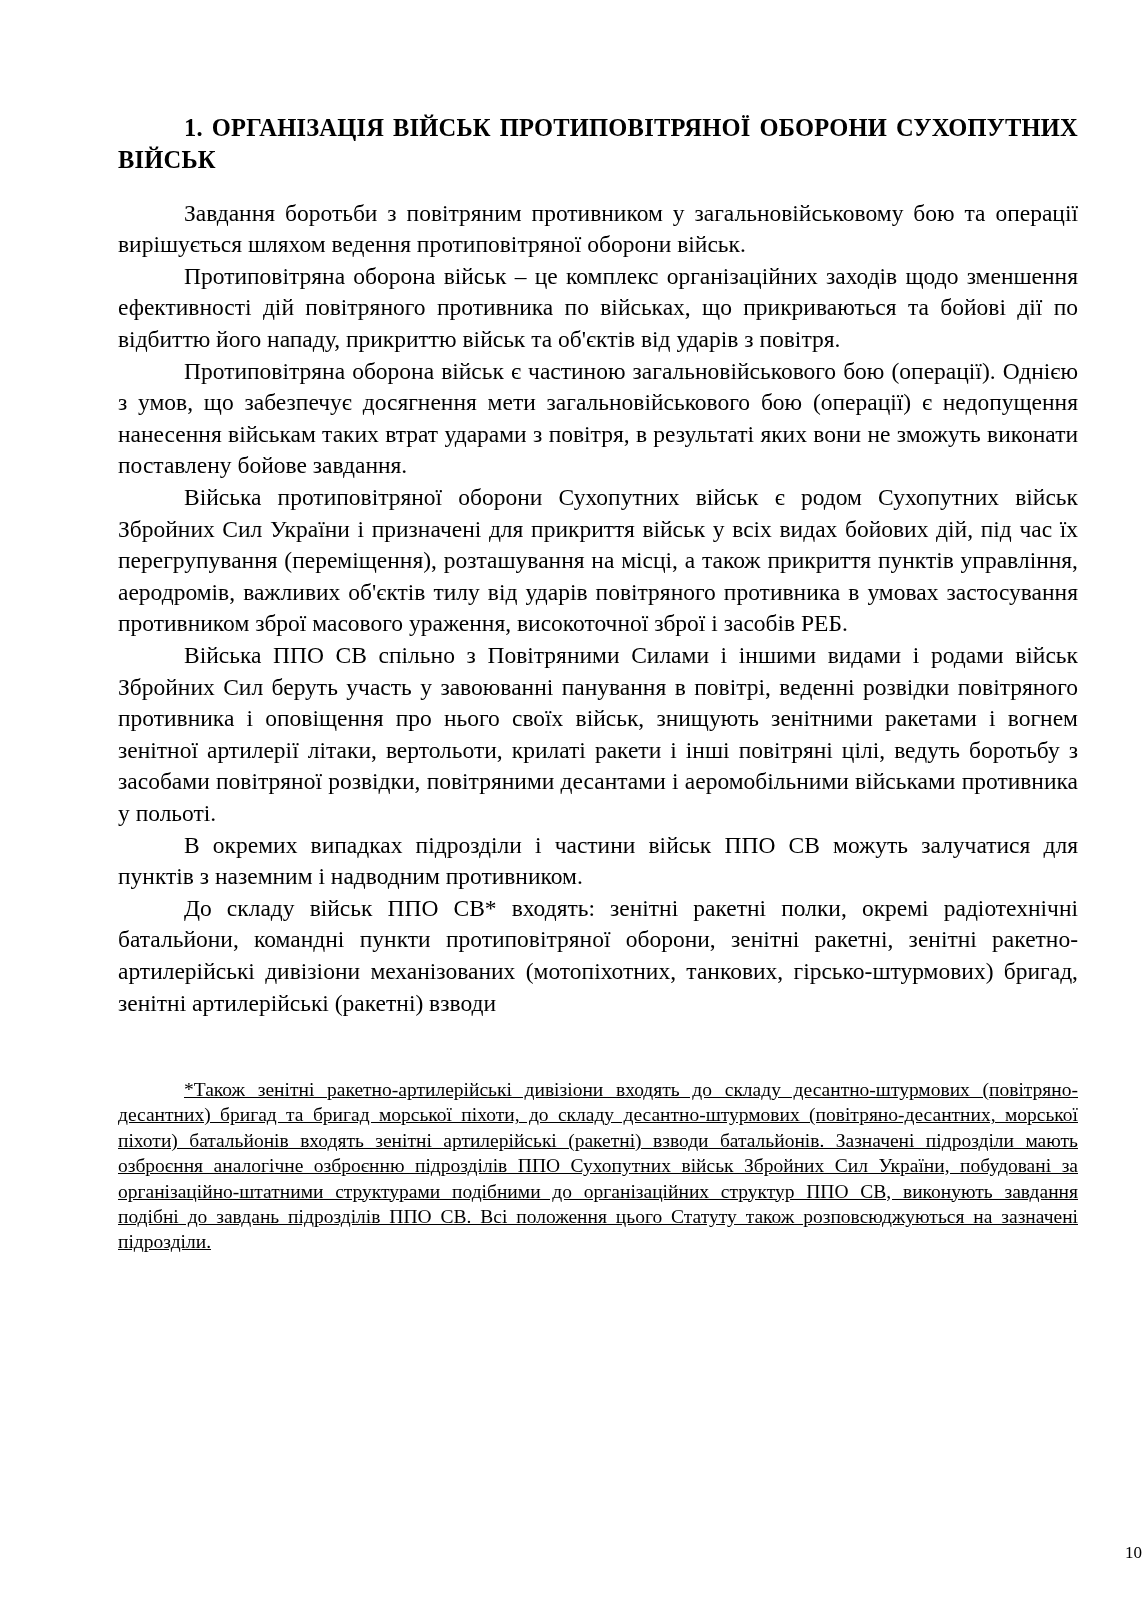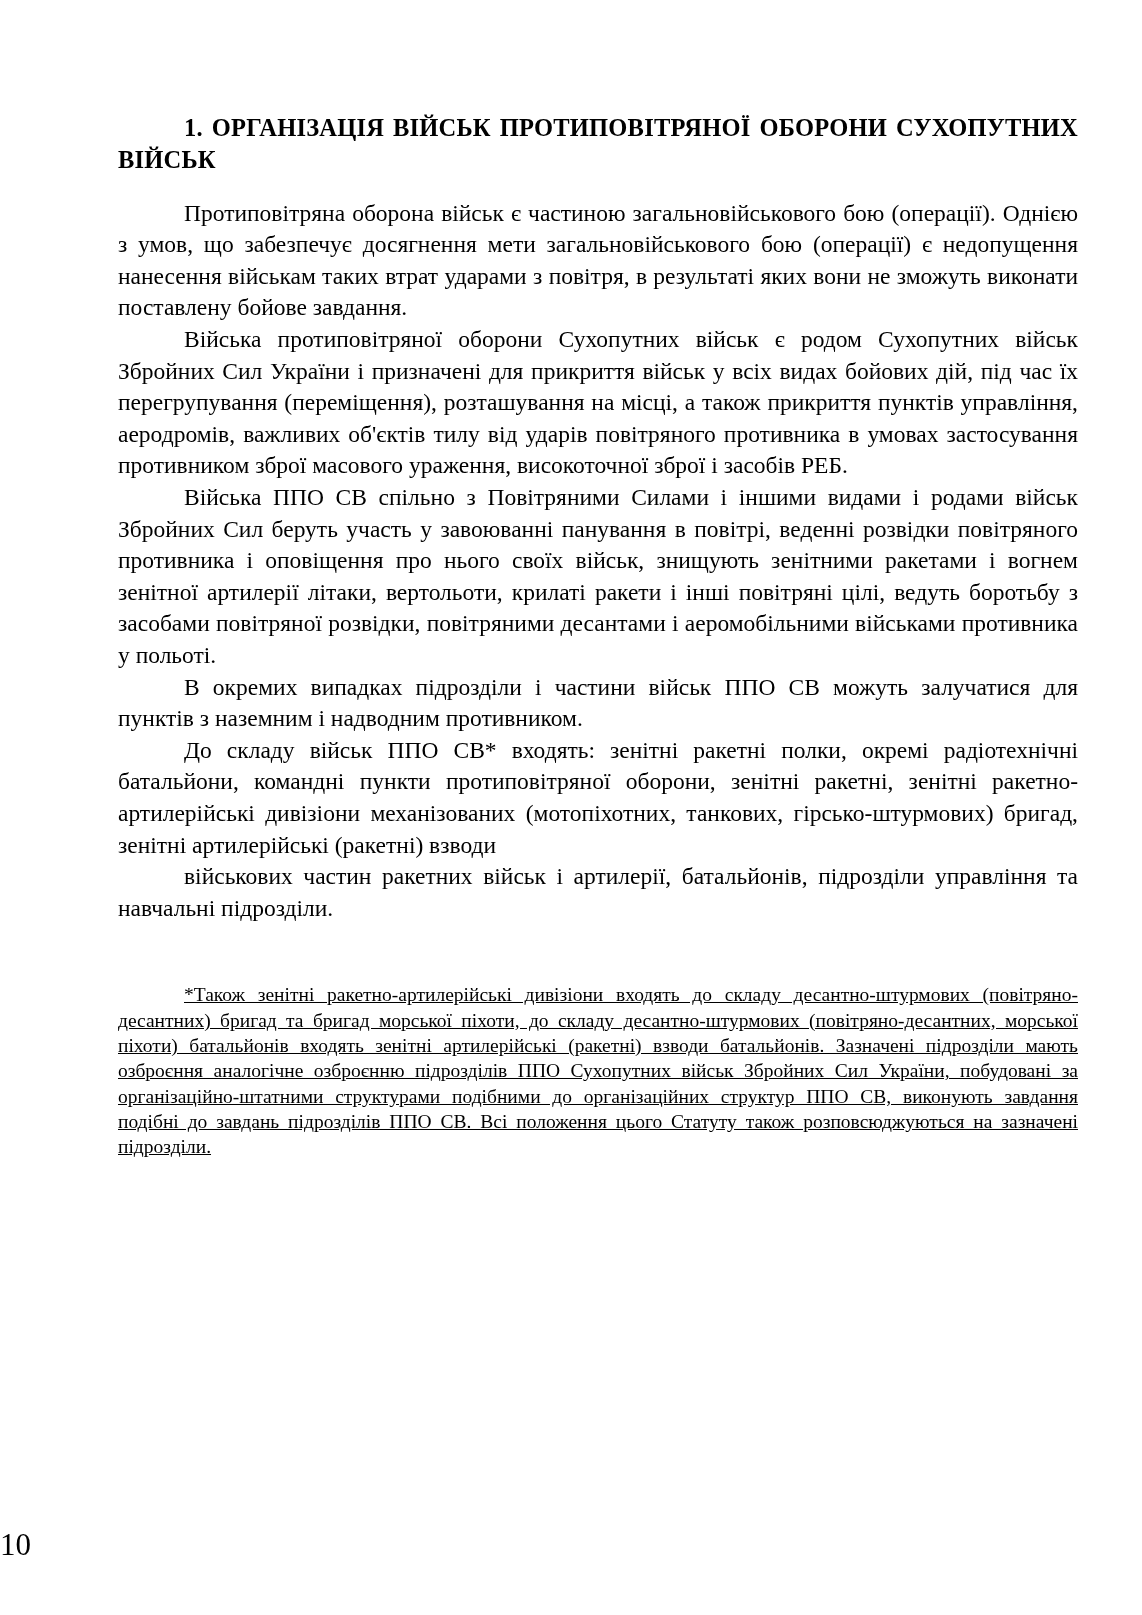--- a/index.html
+++ b/index.html
@@ -55,41 +55,42 @@
     margin: 0;
     text-indent: 66px;
     text-align: justify;
     text-decoration: underline;
   }
   .page-number {
     position: absolute;
     left: 0;
     right: 0;
     bottom: 52px;
-    text-align: left;
-    font-size: 31px;
+    text-align: right;
+    font-size: 17px;
   }
 </style>
 </head>
 <body>
 
 <div class="page">
 
   <h1 class="heading">
     <span class="num-indent"></span><span>1.</span>
     <span>ОРГАНІЗАЦІЯ ВІЙСЬК ПРОТИПОВІТРЯНОЇ ОБОРОНИ СУХОПУТНИХ ВІЙСЬК</span>
   </h1>
 
   <div class="body-text">
+    <p>Завдання боротьби з повітряним противником у загальновійськовому бою та операції вирішується шляхом ведення протиповітряної оборони військ.</p>
+    <p>Протиповітряна оборона військ – це комплекс організаційних заходів щодо зменшення ефективності дій повітряного противника по військах, що прикриваються та бойові дії по відбиттю його нападу, прикриттю військ та об'єктів від ударів з повітря.</p>
     <p>Протиповітряна оборона військ є частиною загальновійськового бою (операції). Однією з умов, що забезпечує досягнення мети загальновійськового бою (операції) є недопущення нанесення військам таких втрат ударами з повітря, в результаті яких вони не зможуть виконати поставлену бойове завдання.</p>
     <p>Війська протиповітряної оборони Сухопутних військ є родом Сухопутних військ Збройних Сил України і призначені для прикриття військ у всіх видах бойових дій, під час їх перегрупування (переміщення), розташування на місці, а також прикриття пунктів управління, аеродромів, важливих об'єктів тилу від ударів повітряного противника в умовах застосування противником зброї масового ураження, високоточної зброї і засобів РЕБ.</p>
     <p>Війська ППО СВ спільно з Повітряними Силами і іншими видами і родами військ Збройних Сил беруть участь у завоюванні панування в повітрі, веденні розвідки повітряного противника і оповіщення про нього своїх військ, знищують зенітними ракетами і вогнем зенітної артилерії літаки, вертольоти, крилаті ракети і інші повітряні цілі, ведуть боротьбу з засобами повітряної розвідки, повітряними десантами і аеромобільними військами противника у польоті.</p>
     <p>В окремих випадках підрозділи і частини військ ППО СВ можуть залучатися для пунктів з наземним і надводним противником.</p>
     <p>До складу військ ППО СВ* входять: зенітні ракетні полки, окремі радіотехнічні батальйони, командні пункти протиповітряної оборони, зенітні ракетні, зенітні ракетно-артилерійські дивізіони механізованих (мотопіхотних, танкових, гірсько-штурмових) бригад, зенітні артилерійські (ракетні) взводи</p>
-    <p class="last-line-left">військових частин ракетних військ і артилерії, батальйонів, підрозділи управління та навчальні підрозділи.</p>
   </div>
 
   <div class="footnote">
     <p>*Також зенітні ракетно-артилерійські дивізіони входять до складу десантно-штурмових (повітряно-десантних) бригад та бригад морської піхоти, до складу десантно-штурмових (повітряно-десантних, морської піхоти) батальйонів входять зенітні артилерійські (ракетні) взводи батальйонів. Зазначені підрозділи мають озброєння аналогічне озброєнню підрозділів ППО Сухопутних військ Збройних Сил України, побудовані за організаційно-штатними структурами подібними до організаційних структур ППО СВ, виконують завдання подібні до завдань підрозділів ППО СВ. Всі положення цього Статуту також розповсюджуються на зазначені підрозділи.</p>
   </div>
 
   <div class="page-number">10</div>
 
 </div>
 

